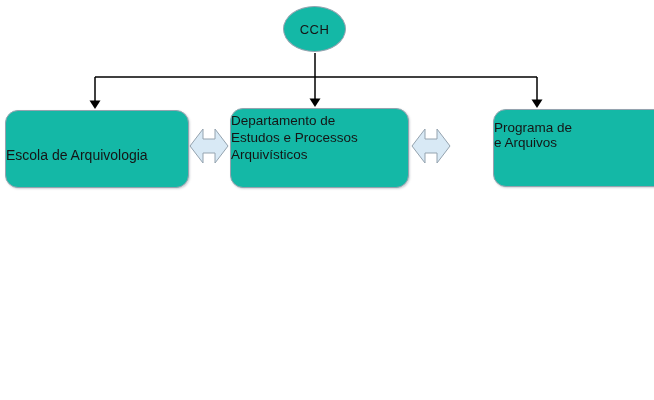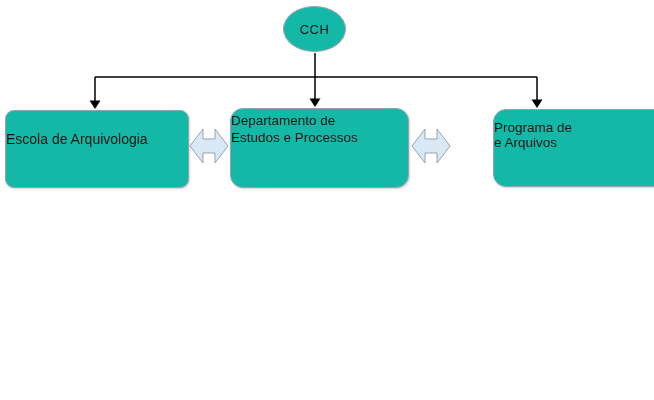--- a/index.html
+++ b/index.html
@@ -43,22 +43,21 @@
   .box {
     border-radius: 13px;
     box-shadow: 1px 1px 2px rgba(120,130,140,0.35);
     overflow: hidden;
   }
 
   .box-escola {
     left: 5px; top: 110px;
     width: 184px; height: 78px;
     font-size: 14px;
-    padding-top: 20px;
-    border-radius: 9px;
+    padding-top: 36px;
   }
 
   .box-departamento {
     left: 230px; top: 108px;
     width: 179px; height: 80px;
     font-size: 13.5px;
     line-height: 17px;
     padding-top: 3px;
   }
 
@@ -105,20 +104,21 @@
     <span>CCH</span>
   </div>
 
   <div class="node box box-escola">
     <div>Escola de Arquivologia</div>
   </div>
 
   <div class="node box box-departamento">
     <div>Departamento de</div>
     <div>Estudos e Processos</div>
+    <div>Arquivísticos</div>
   </div>
 
   <div class="node box box-programa">
     <div class="clip-frame">
       <div>Programa de</div>
       <div>e Arquivos</div>
     </div>
   </div>
 
 </div>

